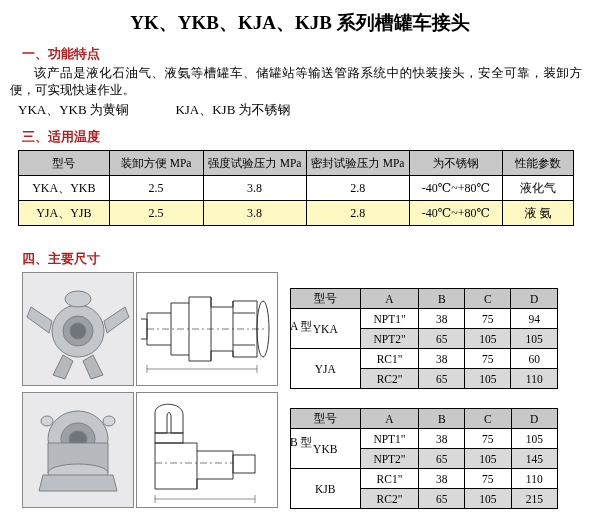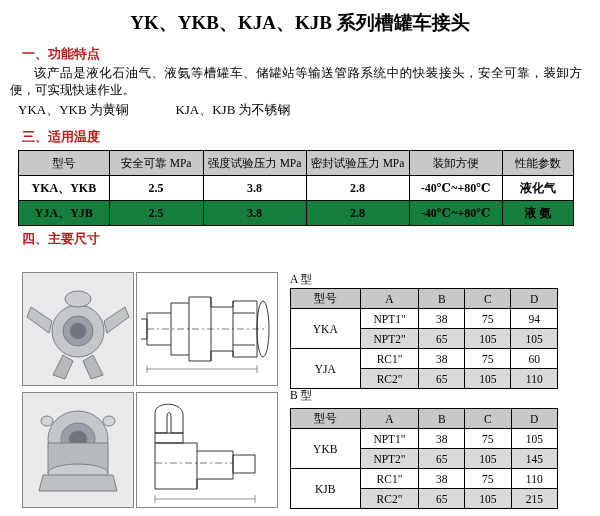--- a/index.html
+++ b/index.html
@@ -46,48 +46,48 @@
     border-collapse:collapse;
     margin:4px 0 0 18px;
     width:556px;
     font-size:12px;
   }
   table.perf td{
     border:1px solid #000;
     text-align:center;
     height:22px;
     padding:1px 2px;
-    font-weight:bold;
   }
   table.perf tr.head td{
     background:#c8c8c8;
     font-weight:normal;
     font-size:11.5px;
   }
   table.perf tr.alt td{
-    background:#15803d;
+    background:#fef9c3;
   }
 
   
-  .sec4{ margin-top:4px; }
+  .sec4{ margin-top:24px; }
 
   .imgbox{
     position:absolute;
     border:1px solid #888;
     background:#e8e8ea;
     overflow:hidden;
   }
   .img1{ left:22px; top:272px; width:110px; height:112px; }
   .img2{ left:136px; top:272px; width:140px; height:112px; }
   .img3{ left:22px; top:392px; width:110px; height:114px; }
   .img4{ left:136px; top:392px; width:140px; height:114px; }
 
   .typelabel{
     position:absolute;
     font-size:11.5px;
+    margin-top:47px;
   }
   .lab-a{ left:290px; top:272px; }
   .lab-b{ left:290px; top:388px; }
 
   table.dim{
     border-collapse:collapse;
     font-size:11.5px;
     width:268px;
   }
   table.dim td{
@@ -120,24 +120,24 @@
     <span class="gap"></span>
     <span>KJA、KJB 为不锈钢</span>
   </div>
 
   <div class="sec-head">三、适用温度</div>
 
   <table class="perf">
     <tbody>
         <tr class="head">
       <td style="width:90px">型号</td>
-      <td style="width:95px">安全可靠 MPa</td>
+      <td style="width:95px">装卸方便 MPa</td>
       <td style="width:105px">强度试验压力 MPa</td>
       <td style="width:105px">密封试验压力 MPa</td>
-      <td style="width:90px">装卸方便</td>
+      <td style="width:90px">为不锈钢</td>
       <td style="width:71px">性能参数</td>
     </tr>
     <tr>
       <td>YKA、YKB</td>
       <td>2.5</td>
       <td>3.8</td>
       <td>2.8</td>
       <td>-40℃~+80℃</td>
       <td>液化气</td>
     </tr>

